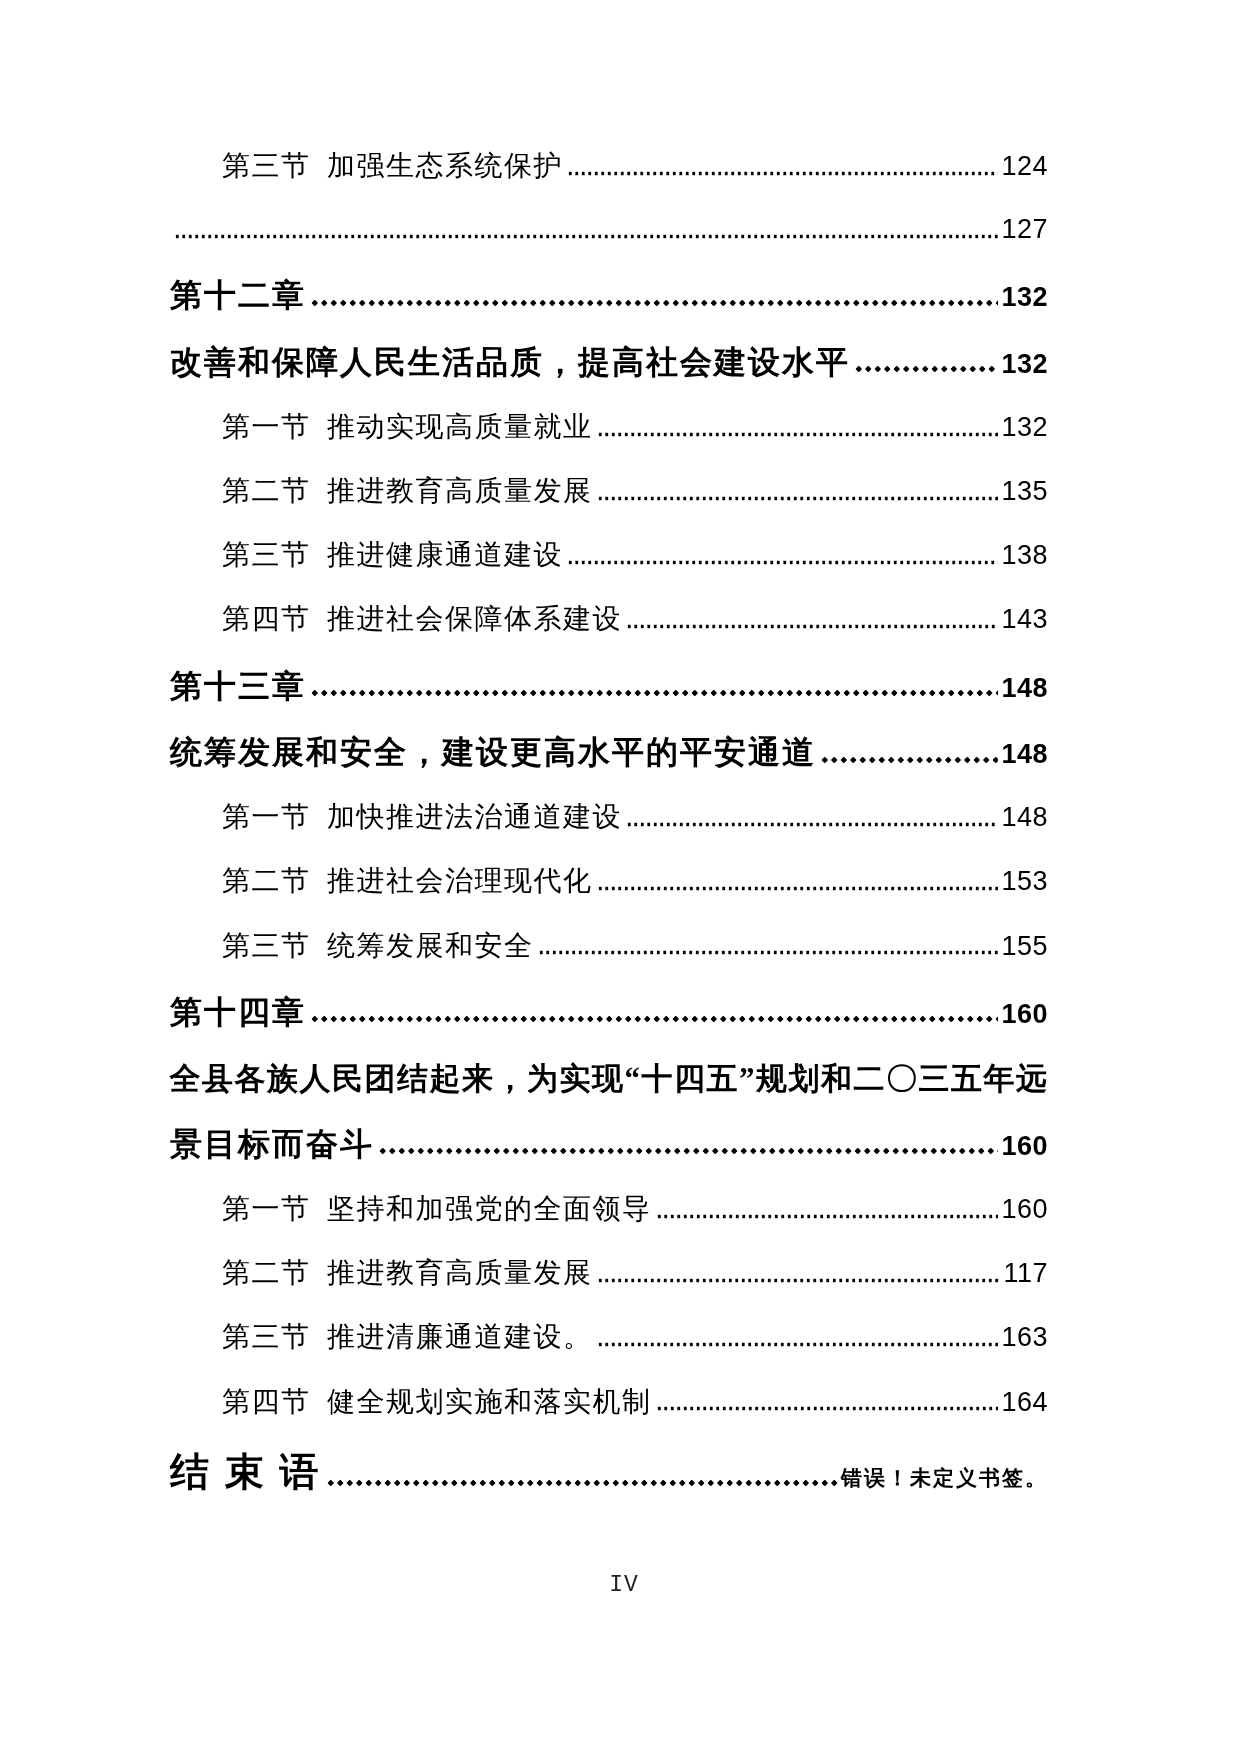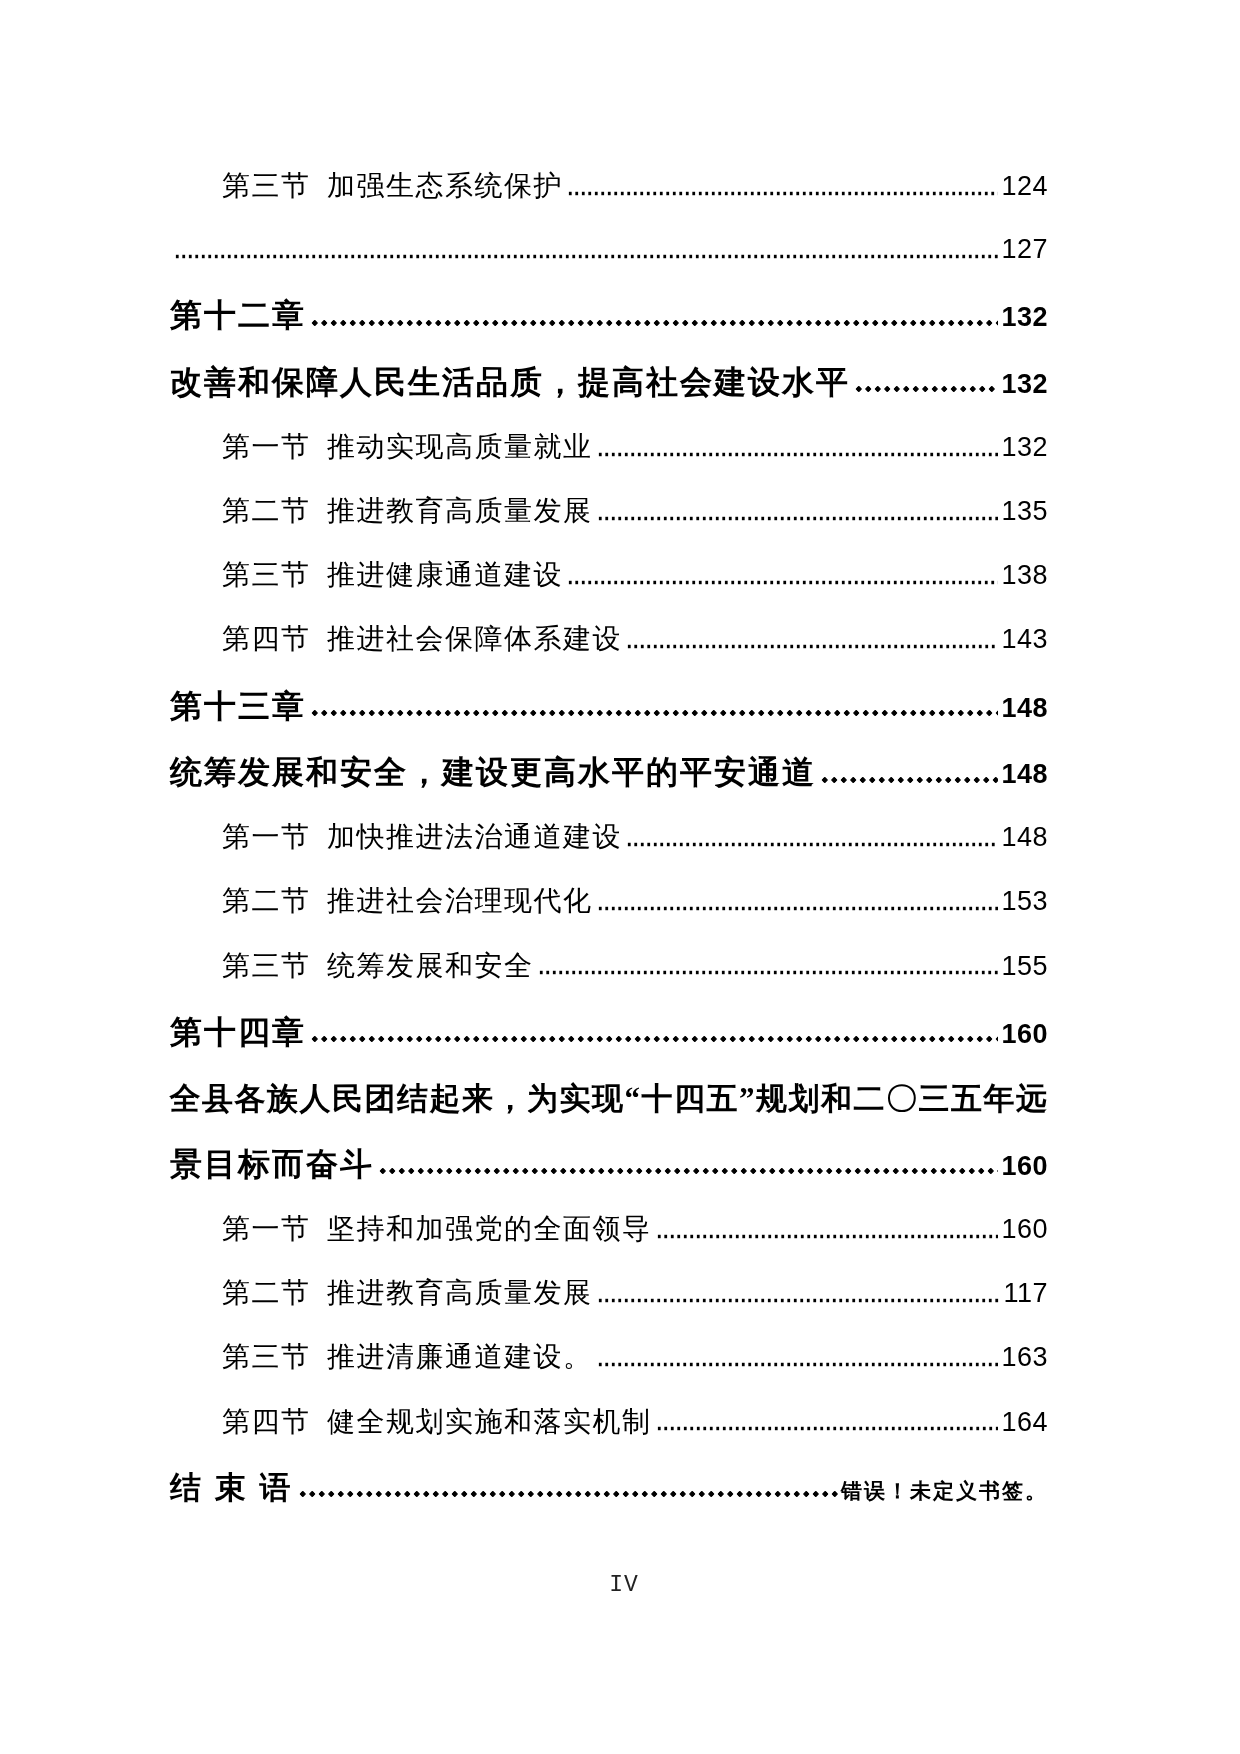--- a/index.html
+++ b/index.html
@@ -15,21 +15,21 @@
     color: #000000;
     overflow: hidden;
   }
   .page {
     box-sizing: border-box;
     width: 1240px;
     height: 1754px;
     padding: 150px 192px 0 170px;
     position: relative;
   }
-  .toc { width: 100%; margin-top: 20px; }
+  .toc { width: 100%; }
   .row {
     display: flex;
     align-items: baseline;
     margin-bottom: 33px;
     line-height: 1.15;
   }
   .row-text { white-space: nowrap; }
 
   
   .section { margin-bottom: 32px; }
@@ -77,21 +77,21 @@
   .chapter-wrap { margin-top: 10px; margin-bottom: 30px; justify-content: center; }
   .chapter-wrap .row-text {
     font-size: 31px;
     font-weight: bold;
     letter-spacing: 1.5px;
   }
 
   
   .end { margin-top: 12px; margin-bottom: 0; }
   .end .row-text {
-    font-size: 31px;
+    font-size: 39px;
     font-weight: bold;
     letter-spacing: 3px;
   }
   .end .page-num {
     font-family: "Liberation Serif", serif;
     font-size: 21px;
     font-weight: bold;
     letter-spacing: 2px;
   }
 

